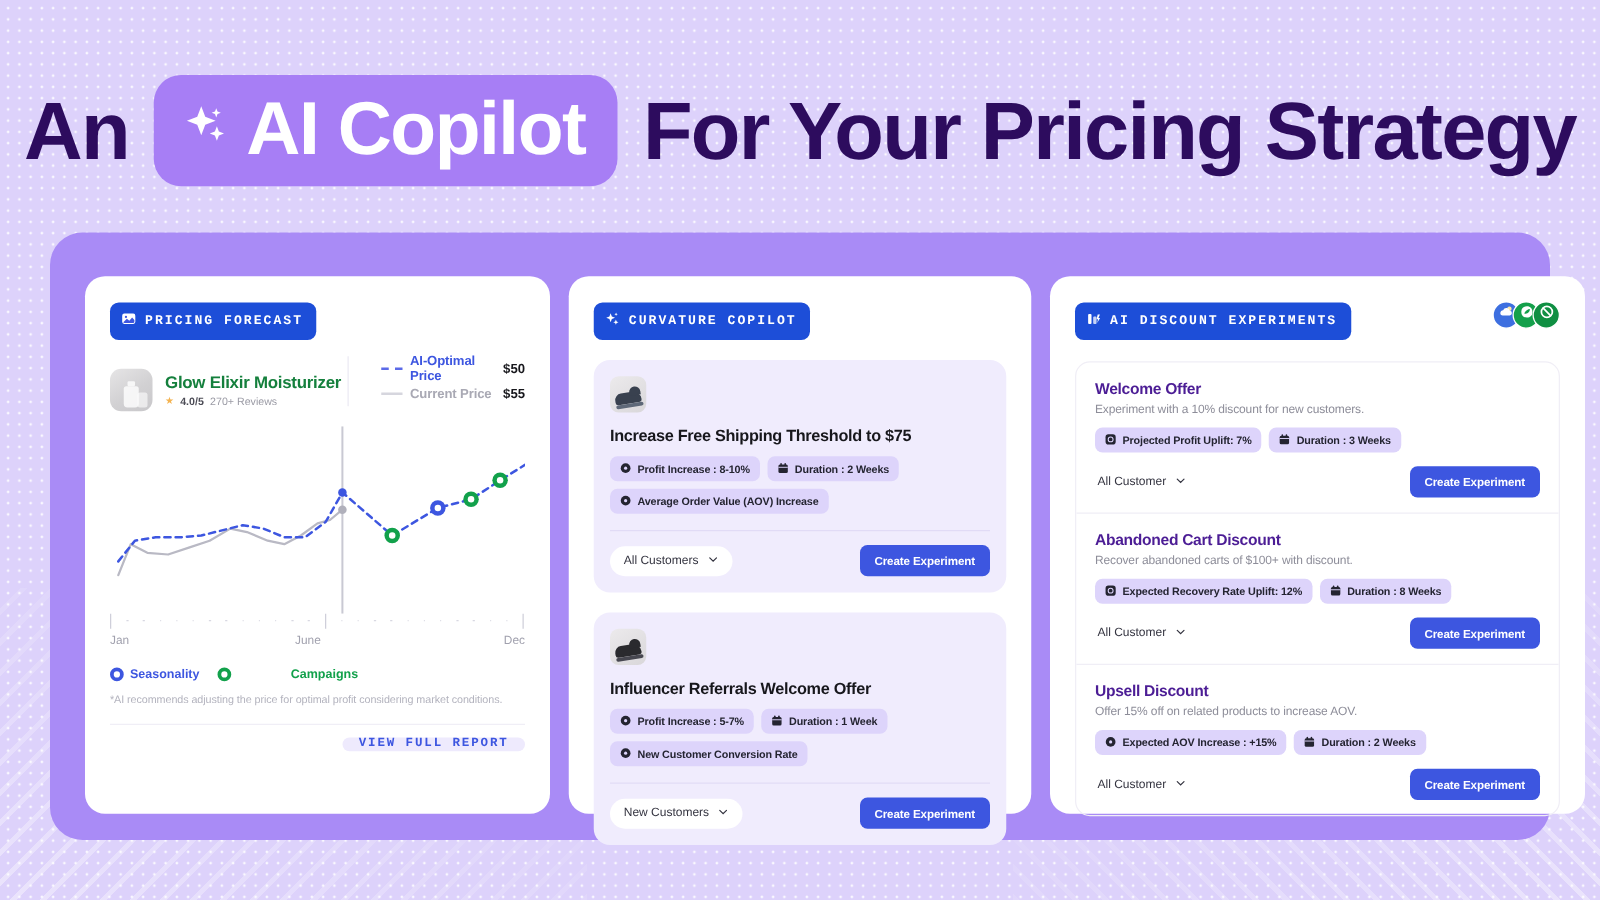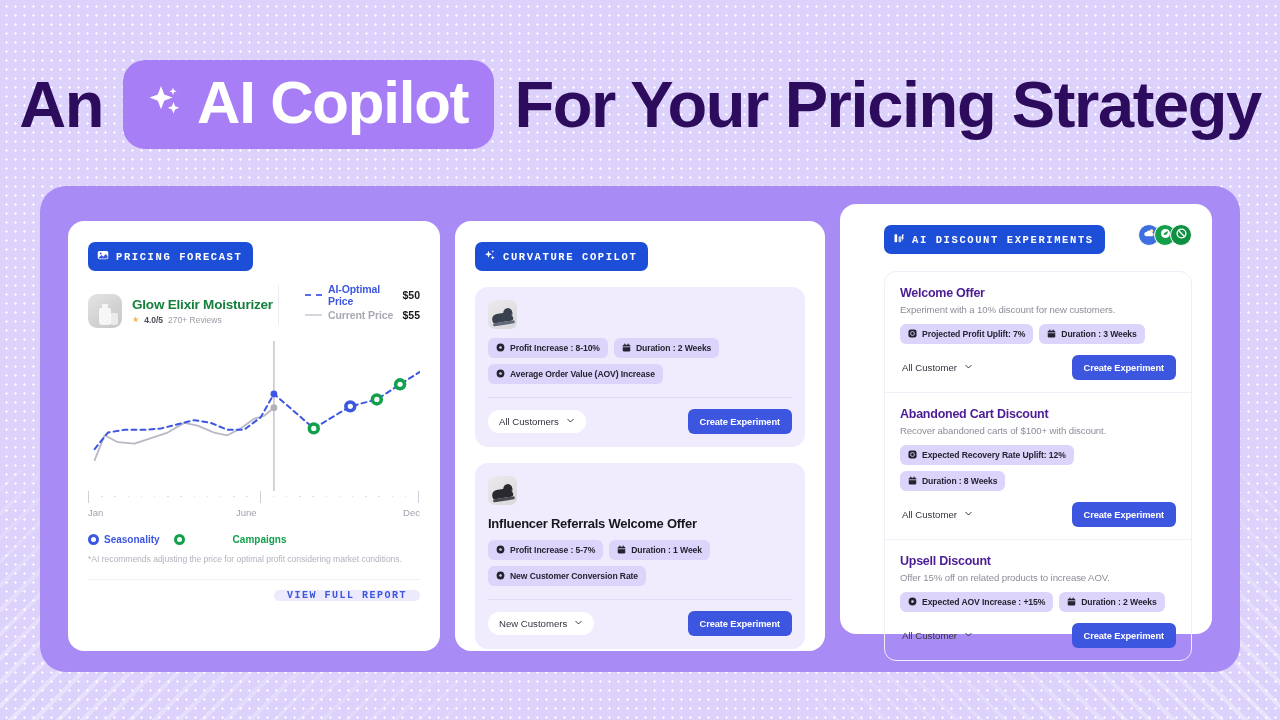--- a/index.html
+++ b/index.html
@@ -54,21 +54,21 @@
     position:absolute; left:40px; top:186px; width:1200px; height:486px;
     background:#a98bf6; border-radius:26px;
   }
 
   
   .card{
     position:absolute; background:#ffffff; border-radius:16px;
   }
   #card-forecast{ left:68px; top:221px; width:372px; height:430px; }
   #card-copilot { left:455px; top:221px; width:370px; height:430px; }
-  #card-discount{ left:840px; top:204px; width:372px; height:430px;padding-left:24px; }
+  #card-discount{ left:840px; top:221px; width:428px; height:430px; }
   .card-inner{ padding:21px 20px 0 20px; height:100%; position:relative; }
 
   
   .tag{
     display:inline-flex; align-items:center; gap:7px;
     background:#1d4ed8; color:#fff; border-radius:7px;
     padding:7px 11px 7px 9px;
     font-size:10.5px; font-weight:700; letter-spacing:1.6px;
     font-family:"Liberation Mono", monospace;
   }
@@ -352,20 +352,21 @@
       </svg>
     </span>
     <span>CURVATURE COPILOT</span>
   </span>
 
   
   <div class="exp">
     <div class="exp-thumb">
           <i class="shoe"></i>
         </div>
+    <div class="exp-title">Increase Free Shipping Threshold to $75</div>
     <div class="chips">
       <span class="chip">
         <span><svg width="9" height="9" viewBox="0 0 12 12">
                 <circle cx="6" cy="6" r="5.2" fill="#242431"></circle>
                 <circle cx="6" cy="6" r="1.7" fill="#ddd4fb"></circle>
               </svg></span>
         <span>Profit Increase : 8-10%</span>
       </span>
       <span class="chip">
         <span><svg width="9" height="9" viewBox="0 0 12 12">

